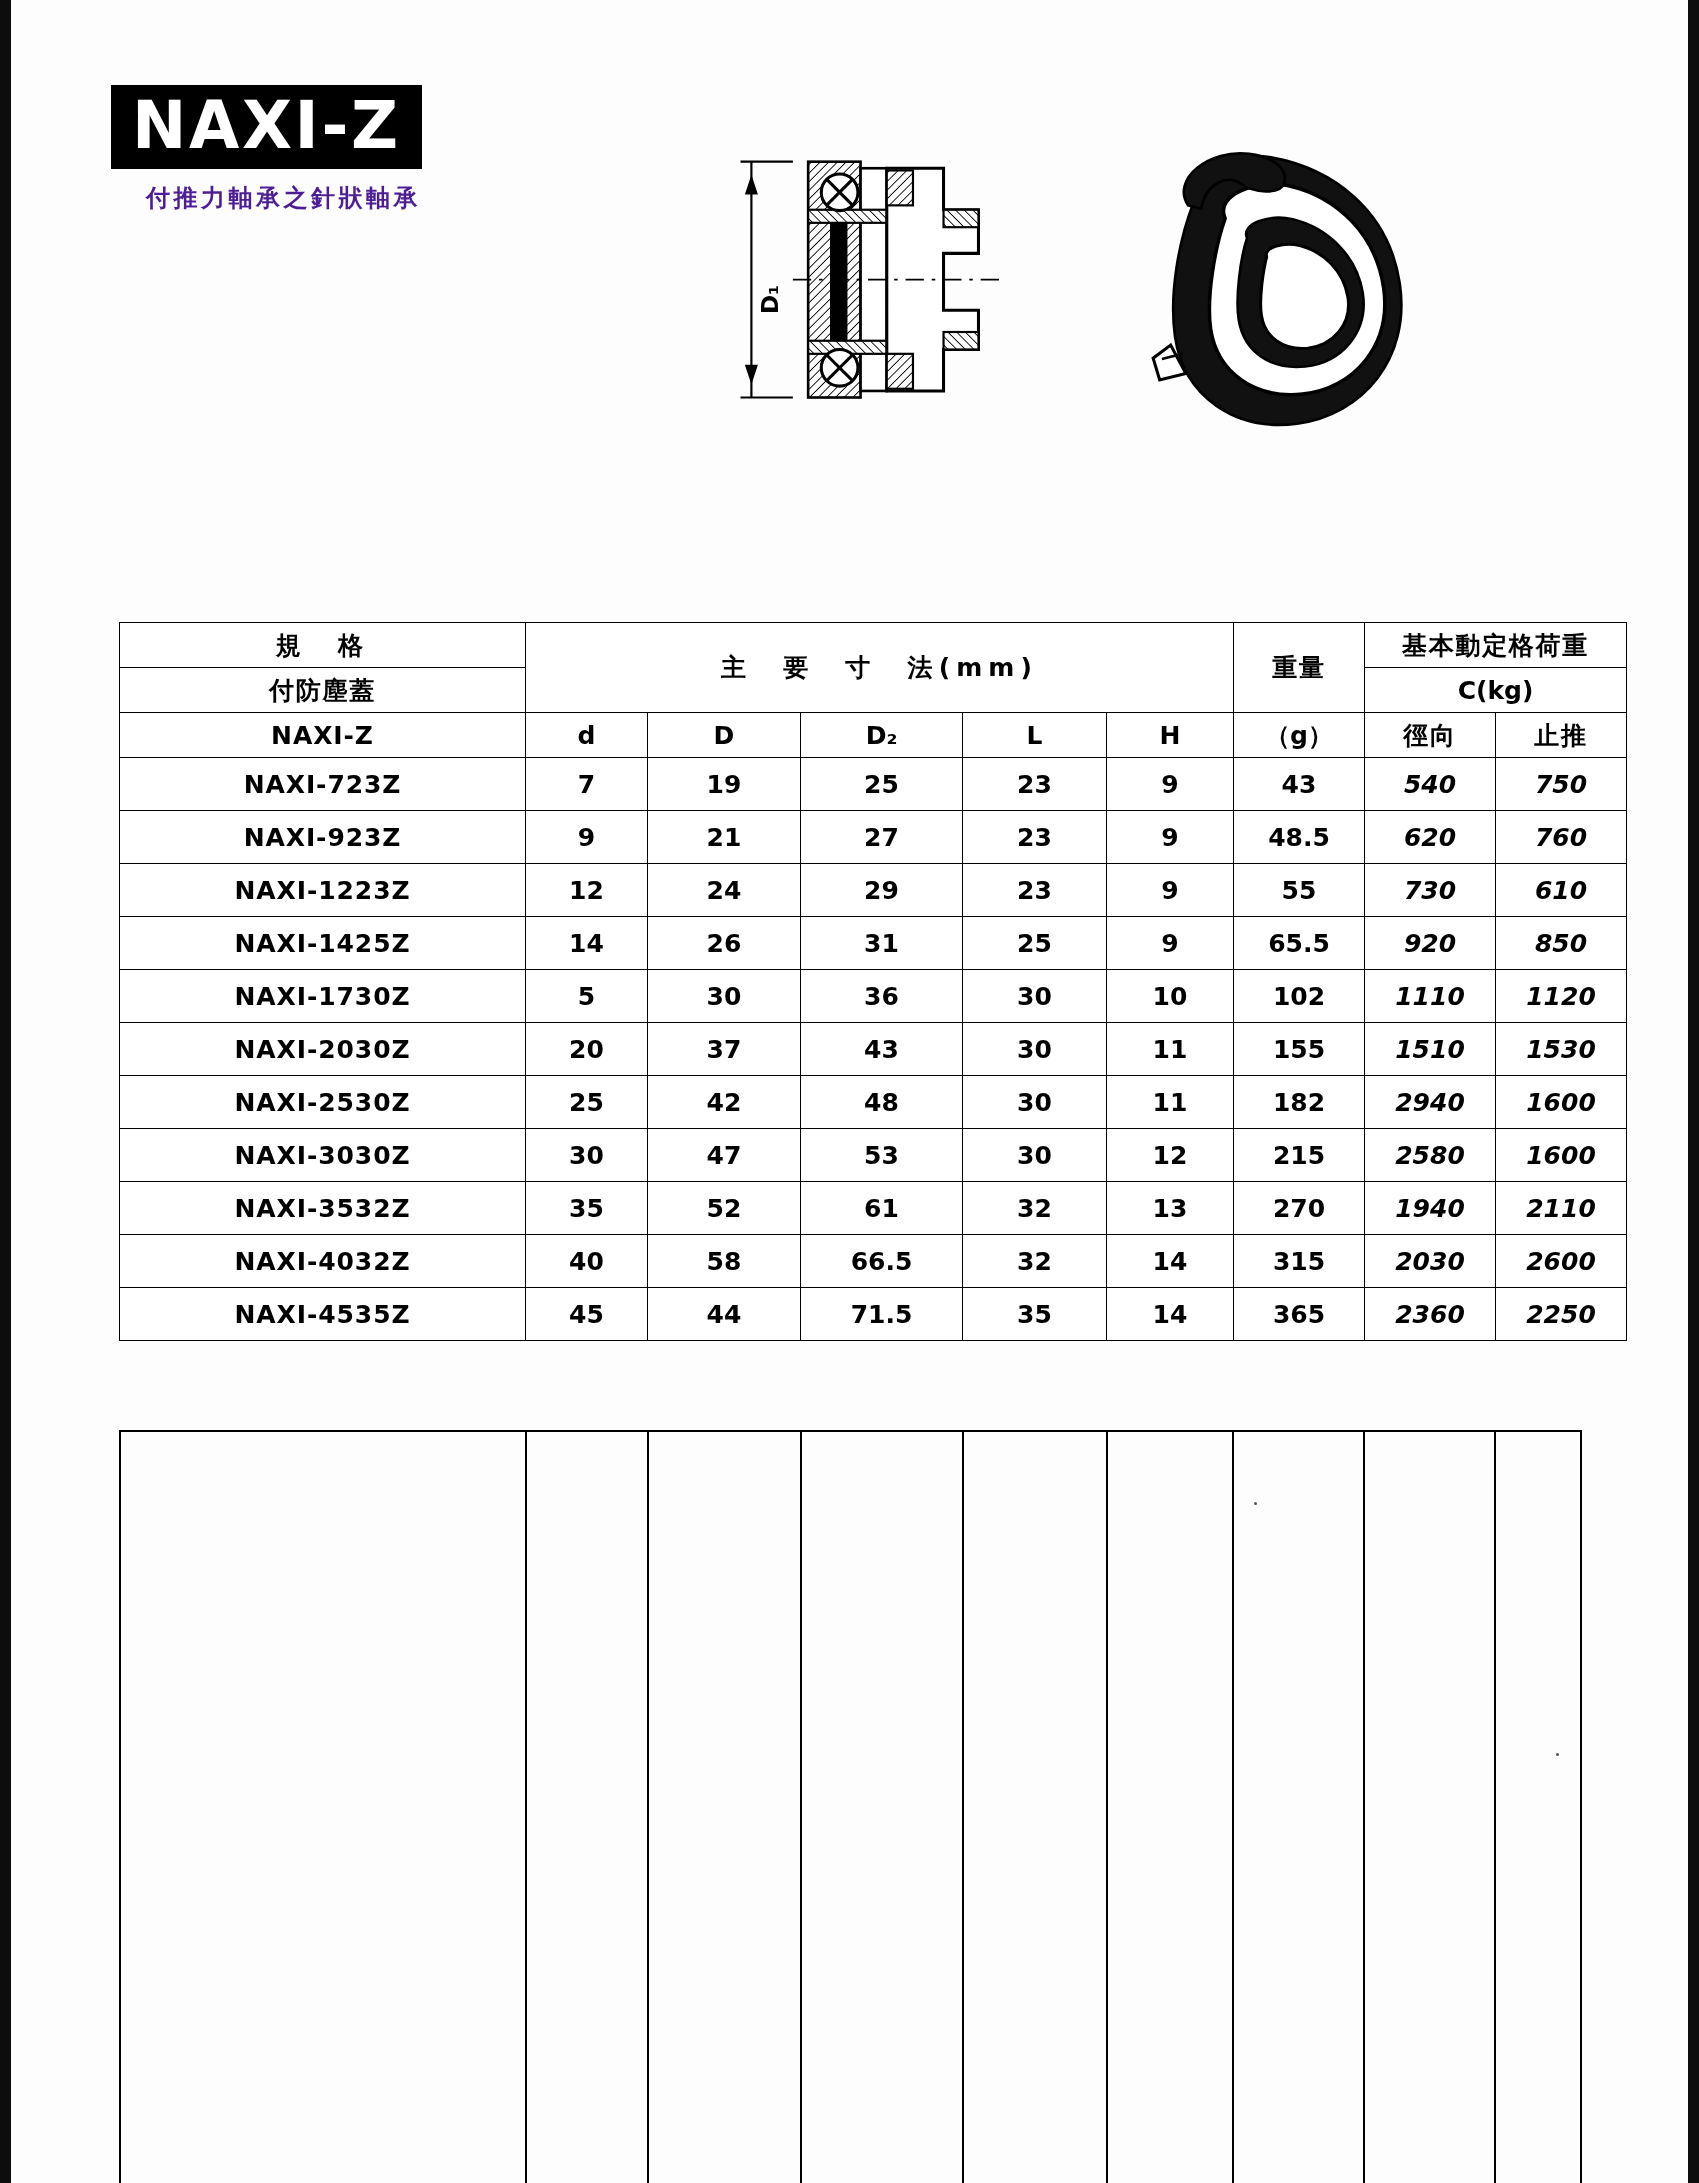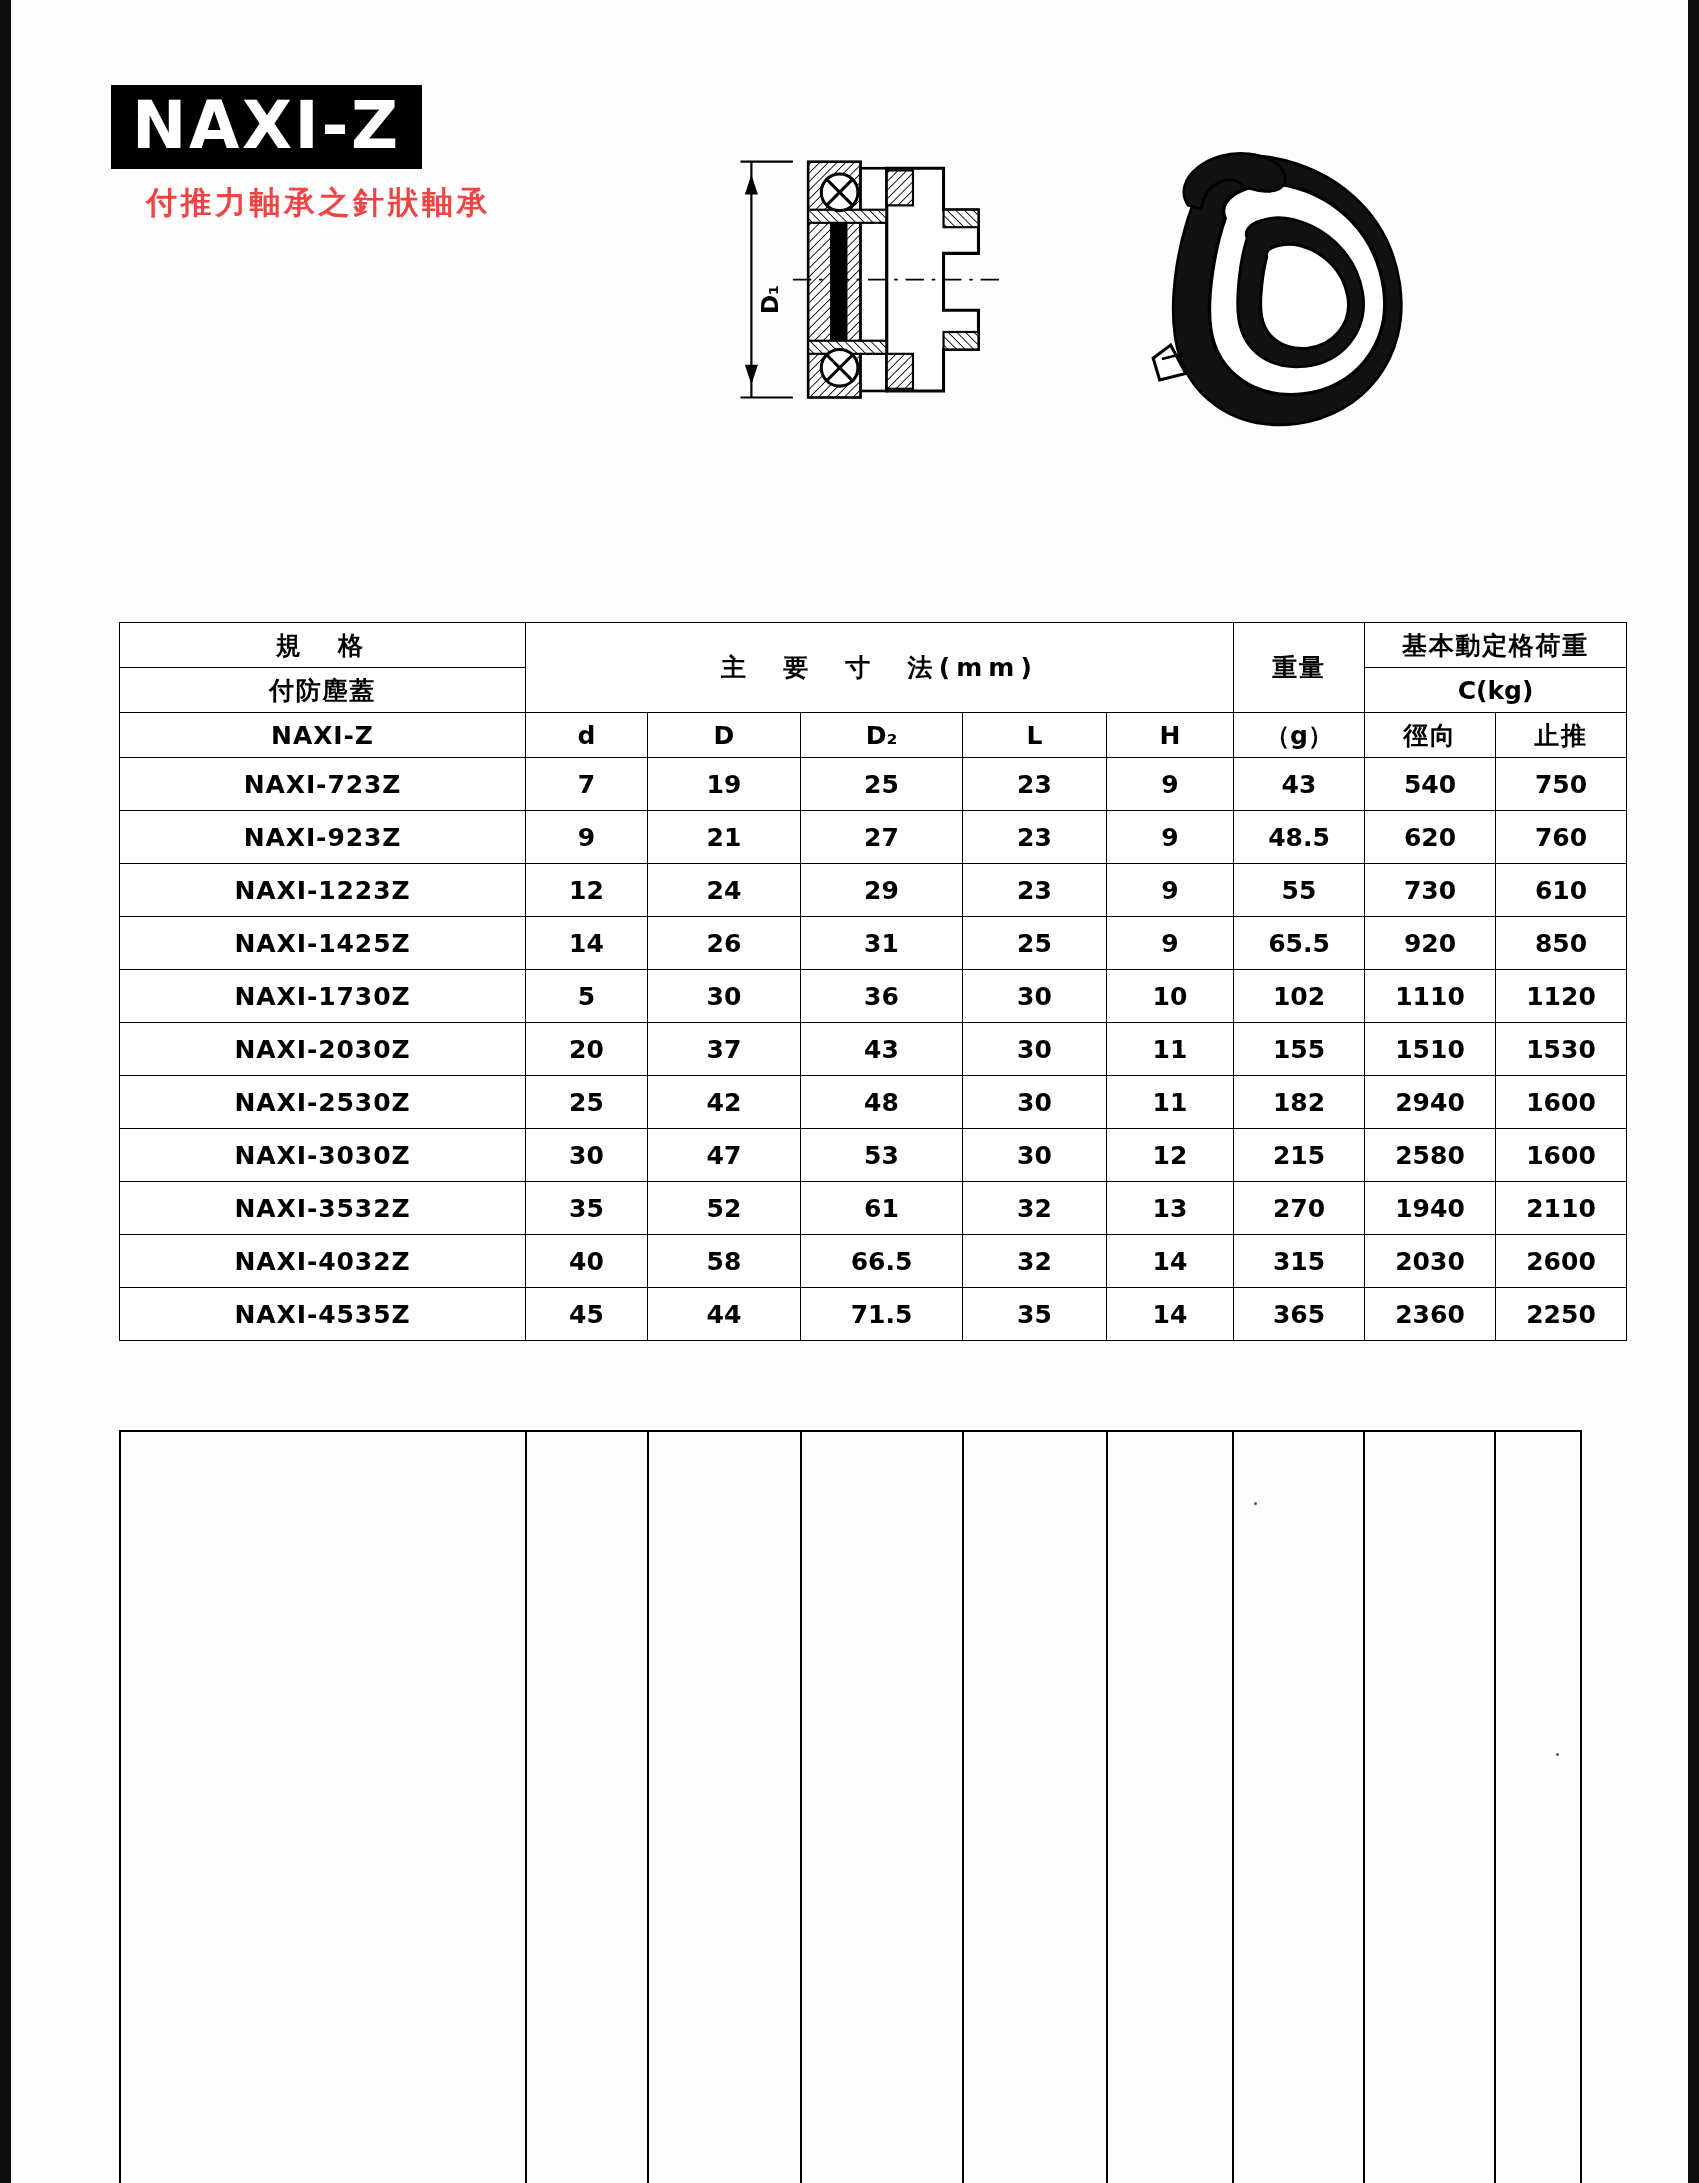--- a/index.html
+++ b/index.html
@@ -43,24 +43,24 @@
     padding: 7.9px 21px 11.4px 21px;
     font-size: 65px;
     font-weight: bold;
     letter-spacing: 2.6px;
     line-height: 1.0;
     font-family: "DejaVu Sans", "Liberation Sans", sans-serif;
   }
   .title-sub {
     margin-top: 13px;
     margin-left: 35px;
-    font-size: 31px;
+    font-size: 24px;
     font-weight: bold;
     letter-spacing: 3.5px;
-    color: #ef4444;
+    color: #4c1d95;
   }
 
   
   .drawing-section {
     position: absolute;
     left: 699px;
     top: 144px;
     width: 917px;
     height: 376px;
   }
@@ -105,21 +105,21 @@
   .col-w { width: 131px; }
   .col-c1 { width: 131px; }
   .col-c2 { width: 131px; }
 
   .name-cell {
     font-size: 30px;
     font-weight: bold;
     letter-spacing: 0.9px;
   }
   .data-row td { height: 52px; }
-  .c-low { vertical-align: bottom; padding-bottom: 3.5px; font-weight: normal; font-size: 25px;}
+  .c-low { vertical-align: bottom; padding-bottom: 3.5px; font-weight: normal; font-size: 25px; font-style: italic;}
   .val { font-weight: bold; }
   .val-sm { font-weight: bold; margin-left: 39px; }
 
   .head-main {
     font-size: 26px;
     font-weight: bold;
     letter-spacing: 6.1px;
   }
   .head-sm {
     font-size: 22px;

